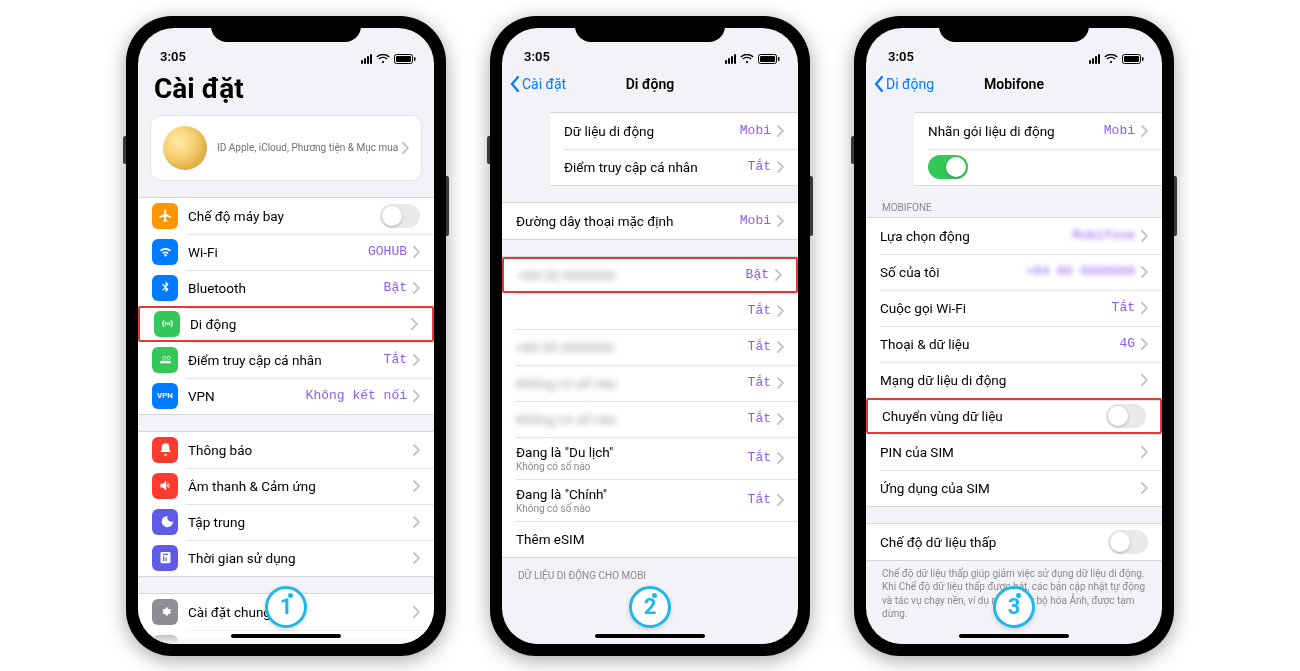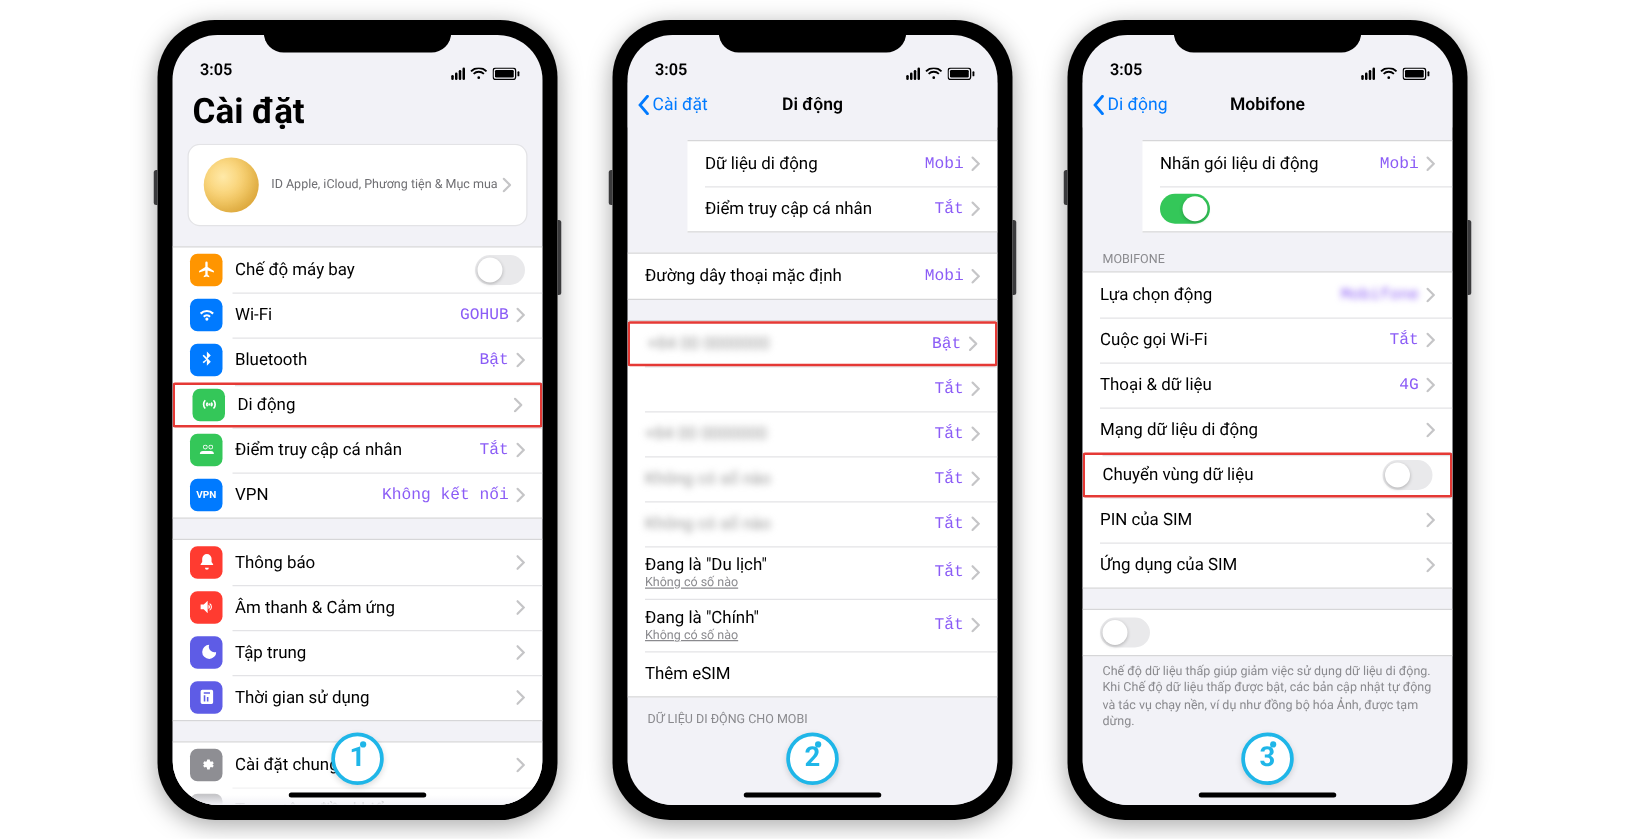--- a/index.html
+++ b/index.html
@@ -138,21 +138,21 @@
     width: 26px; height: 26px;
     border-radius: 6px;
     display: flex; align-items: center; justify-content: center;
     margin-right: 10px;
     flex-shrink: 0;
     color: #fff;
     font-size: 13px;
   }
   .row .label { flex: 1; font-size: 13.5px; color: #000; }
   .row .label.two { display:flex; flex-direction:column; }
-  .row .label .sub { font-size: 10px; color: #8a8a8e; margin-top:1px;text-decoration:underline; }
+  .row .label .sub { font-size: 10px; color: #8a8a8e; margin-top:1px; }
   .row .value { font-size: 13px; color: #8b5cf6; margin-right: 6px; font-family: Liberation Mono, monospace; }
   .row .value.blur { filter: blur(2.5px); }
   .chevron { color: #c5c5c7; }
   .chevron svg { display:block; }
   .toggle {
     width: 40px; height: 24px;
     border-radius: 12px;
     background: #e9e9eb;
     position: relative;
     flex-shrink:0;
@@ -656,20 +656,29 @@
           <div class="row">
             <div class="label">Lựa chọn động</div>
             <div class="value blur">Mobifone</div>
             <span class="chevron">
                 <svg width="7" height="12" viewBox="0 0 7 12">
                   <path d="M1 1l5 5-5 5" stroke="#c5c5c7" stroke-width="1.8" fill="none" stroke-linecap="round"></path>
                 </svg>
               </span>
           </div>
           <div class="row">
+            <div class="label">Số của tôi</div>
+            <div class="value blur">+84 00 0000000</div>
+            <span class="chevron">
+                <svg width="7" height="12" viewBox="0 0 7 12">
+                  <path d="M1 1l5 5-5 5" stroke="#c5c5c7" stroke-width="1.8" fill="none" stroke-linecap="round"></path>
+                </svg>
+              </span>
+          </div>
+          <div class="row">
             <div class="label">Cuộc gọi Wi-Fi</div>
             <div class="value">Tắt</div>
             <span class="chevron">
                 <svg width="7" height="12" viewBox="0 0 7 12">
                   <path d="M1 1l5 5-5 5" stroke="#c5c5c7" stroke-width="1.8" fill="none" stroke-linecap="round"></path>
                 </svg>
               </span>
           </div>
           <div class="row">
             <div class="label">Thoại &amp; dữ liệu</div>
@@ -707,20 +716,21 @@
                   <path d="M1 1l5 5-5 5" stroke="#c5c5c7" stroke-width="1.8" fill="none" stroke-linecap="round"></path>
                 </svg>
               </span>
           </div>
         </div>
       </div>
 
       <div class="group">
         <div class="list">
           <div class="row">
+            <div class="label">Chế độ dữ liệu thấp</div>
             <div class="toggle"></div>
           </div>
         </div>
         <div class="group-footer">Chế độ dữ liệu thấp giúp giảm việc sử dụng dữ liệu di động. Khi Chế độ dữ liệu thấp được bật, các bản cập nhật tự động và tác vụ chạy nền, ví dụ như đồng bộ hóa Ảnh, được tạm dừng.</div>
       </div>
     </div>
     <div class="home-indicator"></div>
   </div>
   <div class="step-badge">3</div>
 </div>

